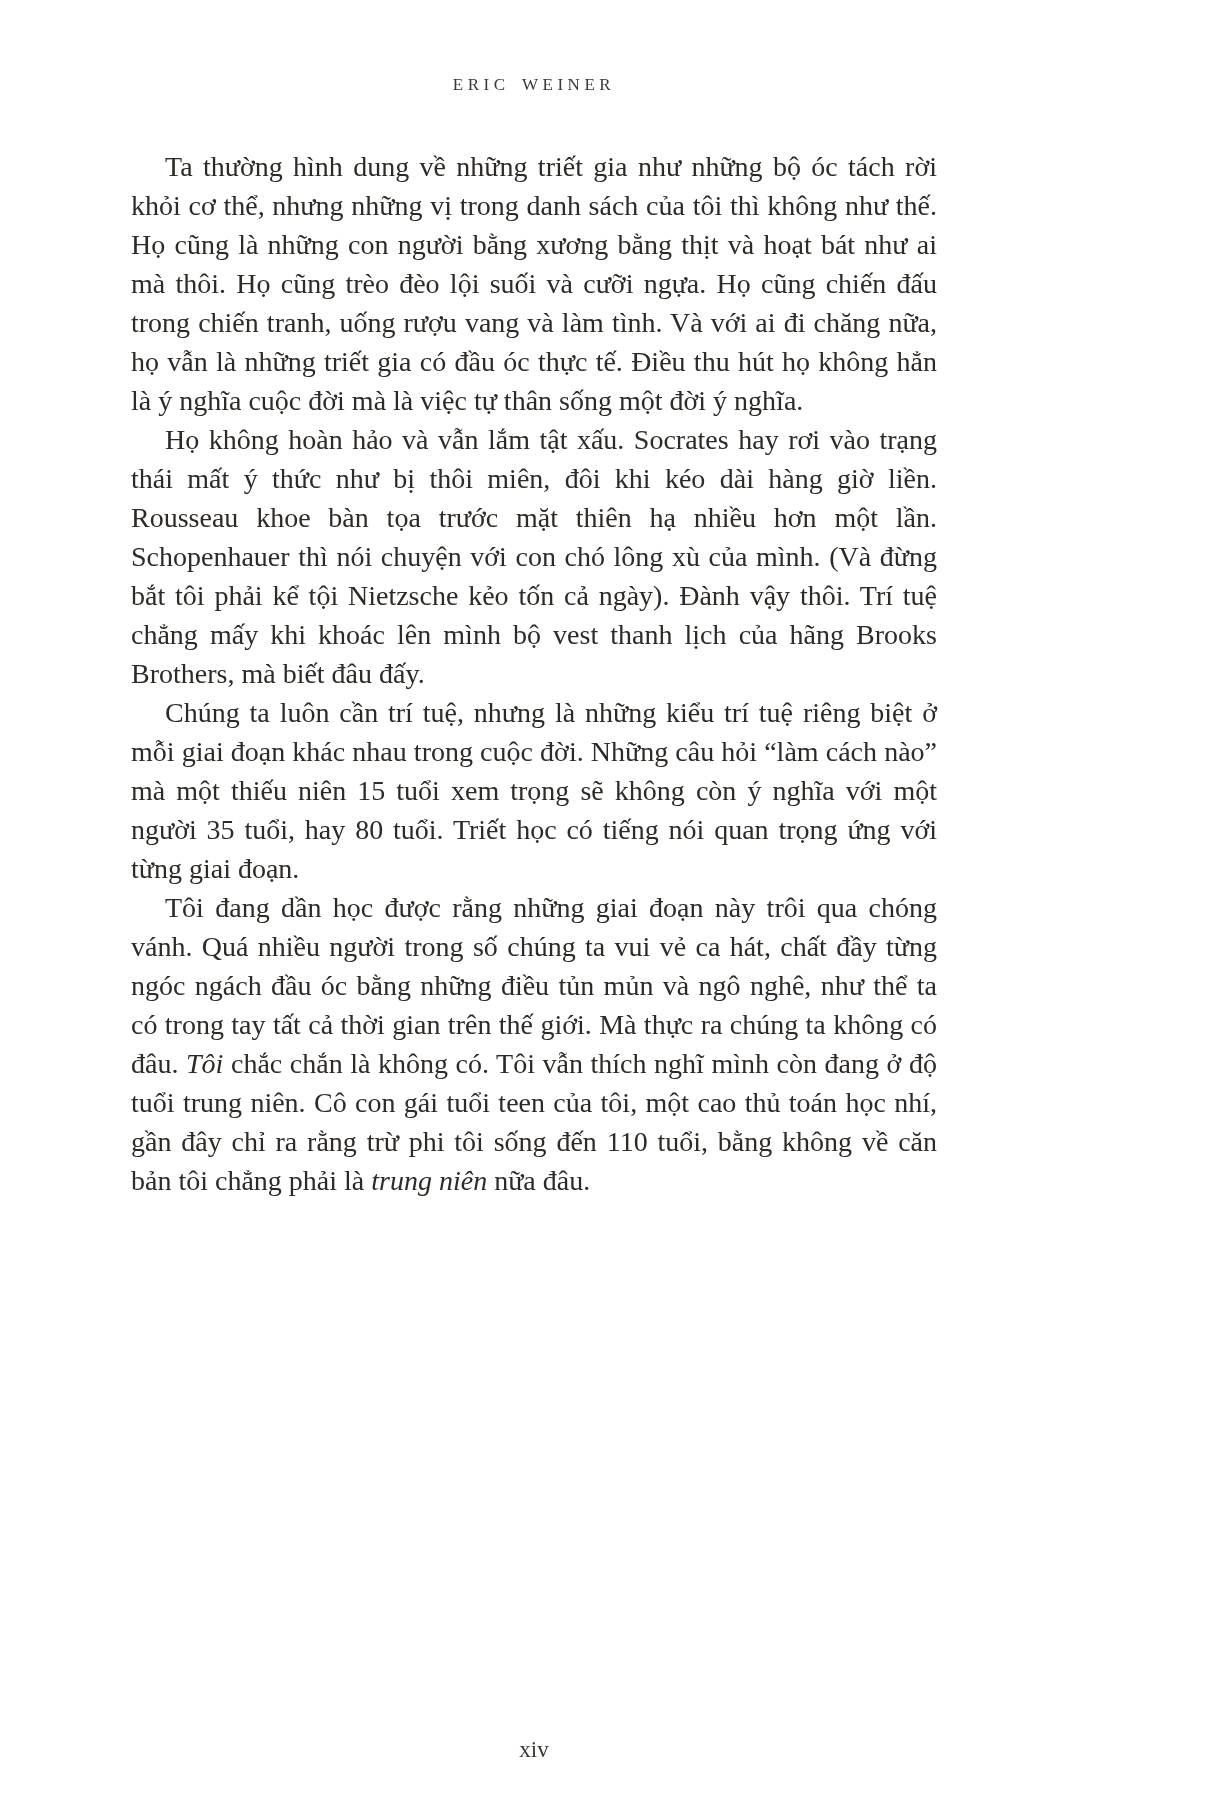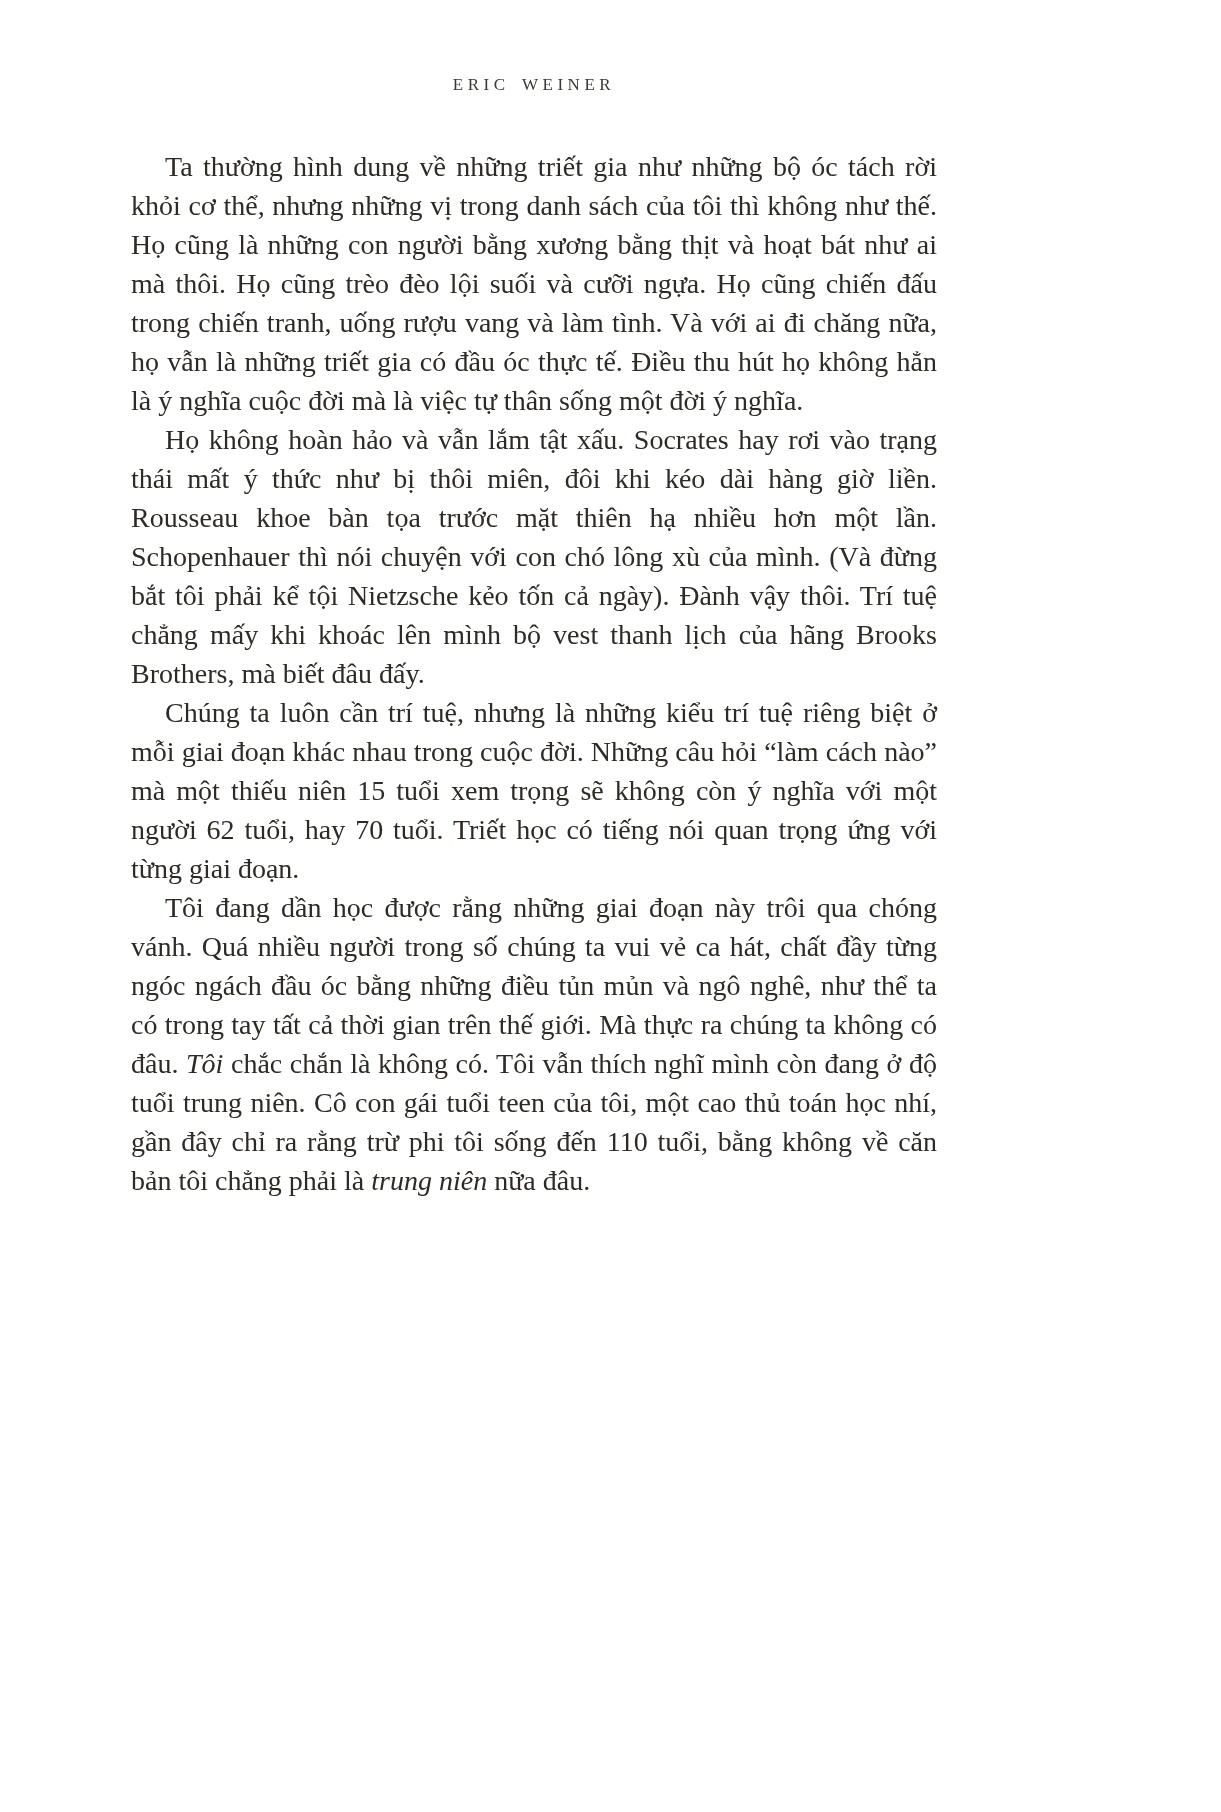--- a/index.html
+++ b/index.html
@@ -64,17 +64,18 @@
 </style>
 </head>
 <body>
 
 <div class="page">
   <div class="text-column">
     <div class="running-header">ERIC WEINER</div>
     <div class="body-text">
         <p class="para"><span>Ta thường hình dung về những triết gia như những bộ óc tách rời khỏi cơ thể, nhưng những vị trong danh sách của tôi thì không như thế. Họ cũng là những con người bằng xương bằng thịt và hoạt bát như ai mà thôi. Họ cũng trèo đèo lội suối và cưỡi ngựa. Họ cũng chiến đấu trong chiến tranh, uống rượu vang và làm tình. Và với ai đi chăng nữa, họ vẫn là những triết gia có đầu óc thực tế. Điều thu hút họ không hẳn là ý nghĩa cuộc đời mà là việc tự thân sống một đời ý nghĩa.</span></p>
         <p class="para"><span>Họ không hoàn hảo và vẫn lắm tật xấu. Socrates hay rơi vào trạng thái mất ý thức như bị thôi miên, đôi khi kéo dài hàng giờ liền. Rousseau khoe bàn tọa trước mặt thiên hạ nhiều hơn một lần. Schopenhauer thì nói chuyện với con chó lông xù của mình. (Và đừng bắt tôi phải kể tội Nietzsche kẻo tốn cả ngày). Đành vậy thôi. Trí tuệ chẳng mấy khi khoác lên mình bộ vest thanh lịch của hãng Brooks Brothers, mà biết đâu đấy.</span></p>
-        <p class="para"><span>Chúng ta luôn cần trí tuệ, nhưng là những kiểu trí tuệ riêng biệt ở mỗi giai đoạn khác nhau trong cuộc đời. Những câu hỏi “làm cách nào” mà một thiếu niên 15 tuổi xem trọng sẽ không còn ý nghĩa với một người 62 tuổi, hay 70 tuổi. Triết học có tiếng nói quan trọng ứng với từng giai đoạn.</span></p>
+        <p class="para"><span>Chúng ta luôn cần trí tuệ, nhưng là những kiểu trí tuệ riêng biệt ở mỗi giai đoạn khác nhau trong cuộc đời. Những câu hỏi “làm cách nào” mà một thiếu niên 15 tuổi xem trọng sẽ không còn ý nghĩa với một người 35 tuổi, hay 80 tuổi. Triết học có tiếng nói quan trọng ứng với từng giai đoạn.</span></p>
         <p class="para"><span>Tôi đang dần học được rằng những giai đoạn này trôi qua chóng vánh. Quá nhiều người trong số chúng ta vui vẻ ca hát, chất đầy từng ngóc ngách đầu óc bằng những điều tủn mủn và ngô nghê, như thể ta có trong tay tất cả thời gian trên thế giới. Mà thực ra chúng ta không có đâu. </span><em>Tôi</em><span> chắc chắn là không có. Tôi vẫn thích nghĩ mình còn đang ở độ tuổi trung niên. Cô con gái tuổi teen của tôi, một cao thủ toán học nhí, gần đây chỉ ra rằng trừ phi tôi sống đến 110 tuổi, bằng không về căn bản tôi chẳng phải là </span><em>trung niên</em><span> nữa đâu.</span></p>
       </div>
+    <div class="page-number">xiv</div>
   </div>
 </div>
 
 </body></html>

